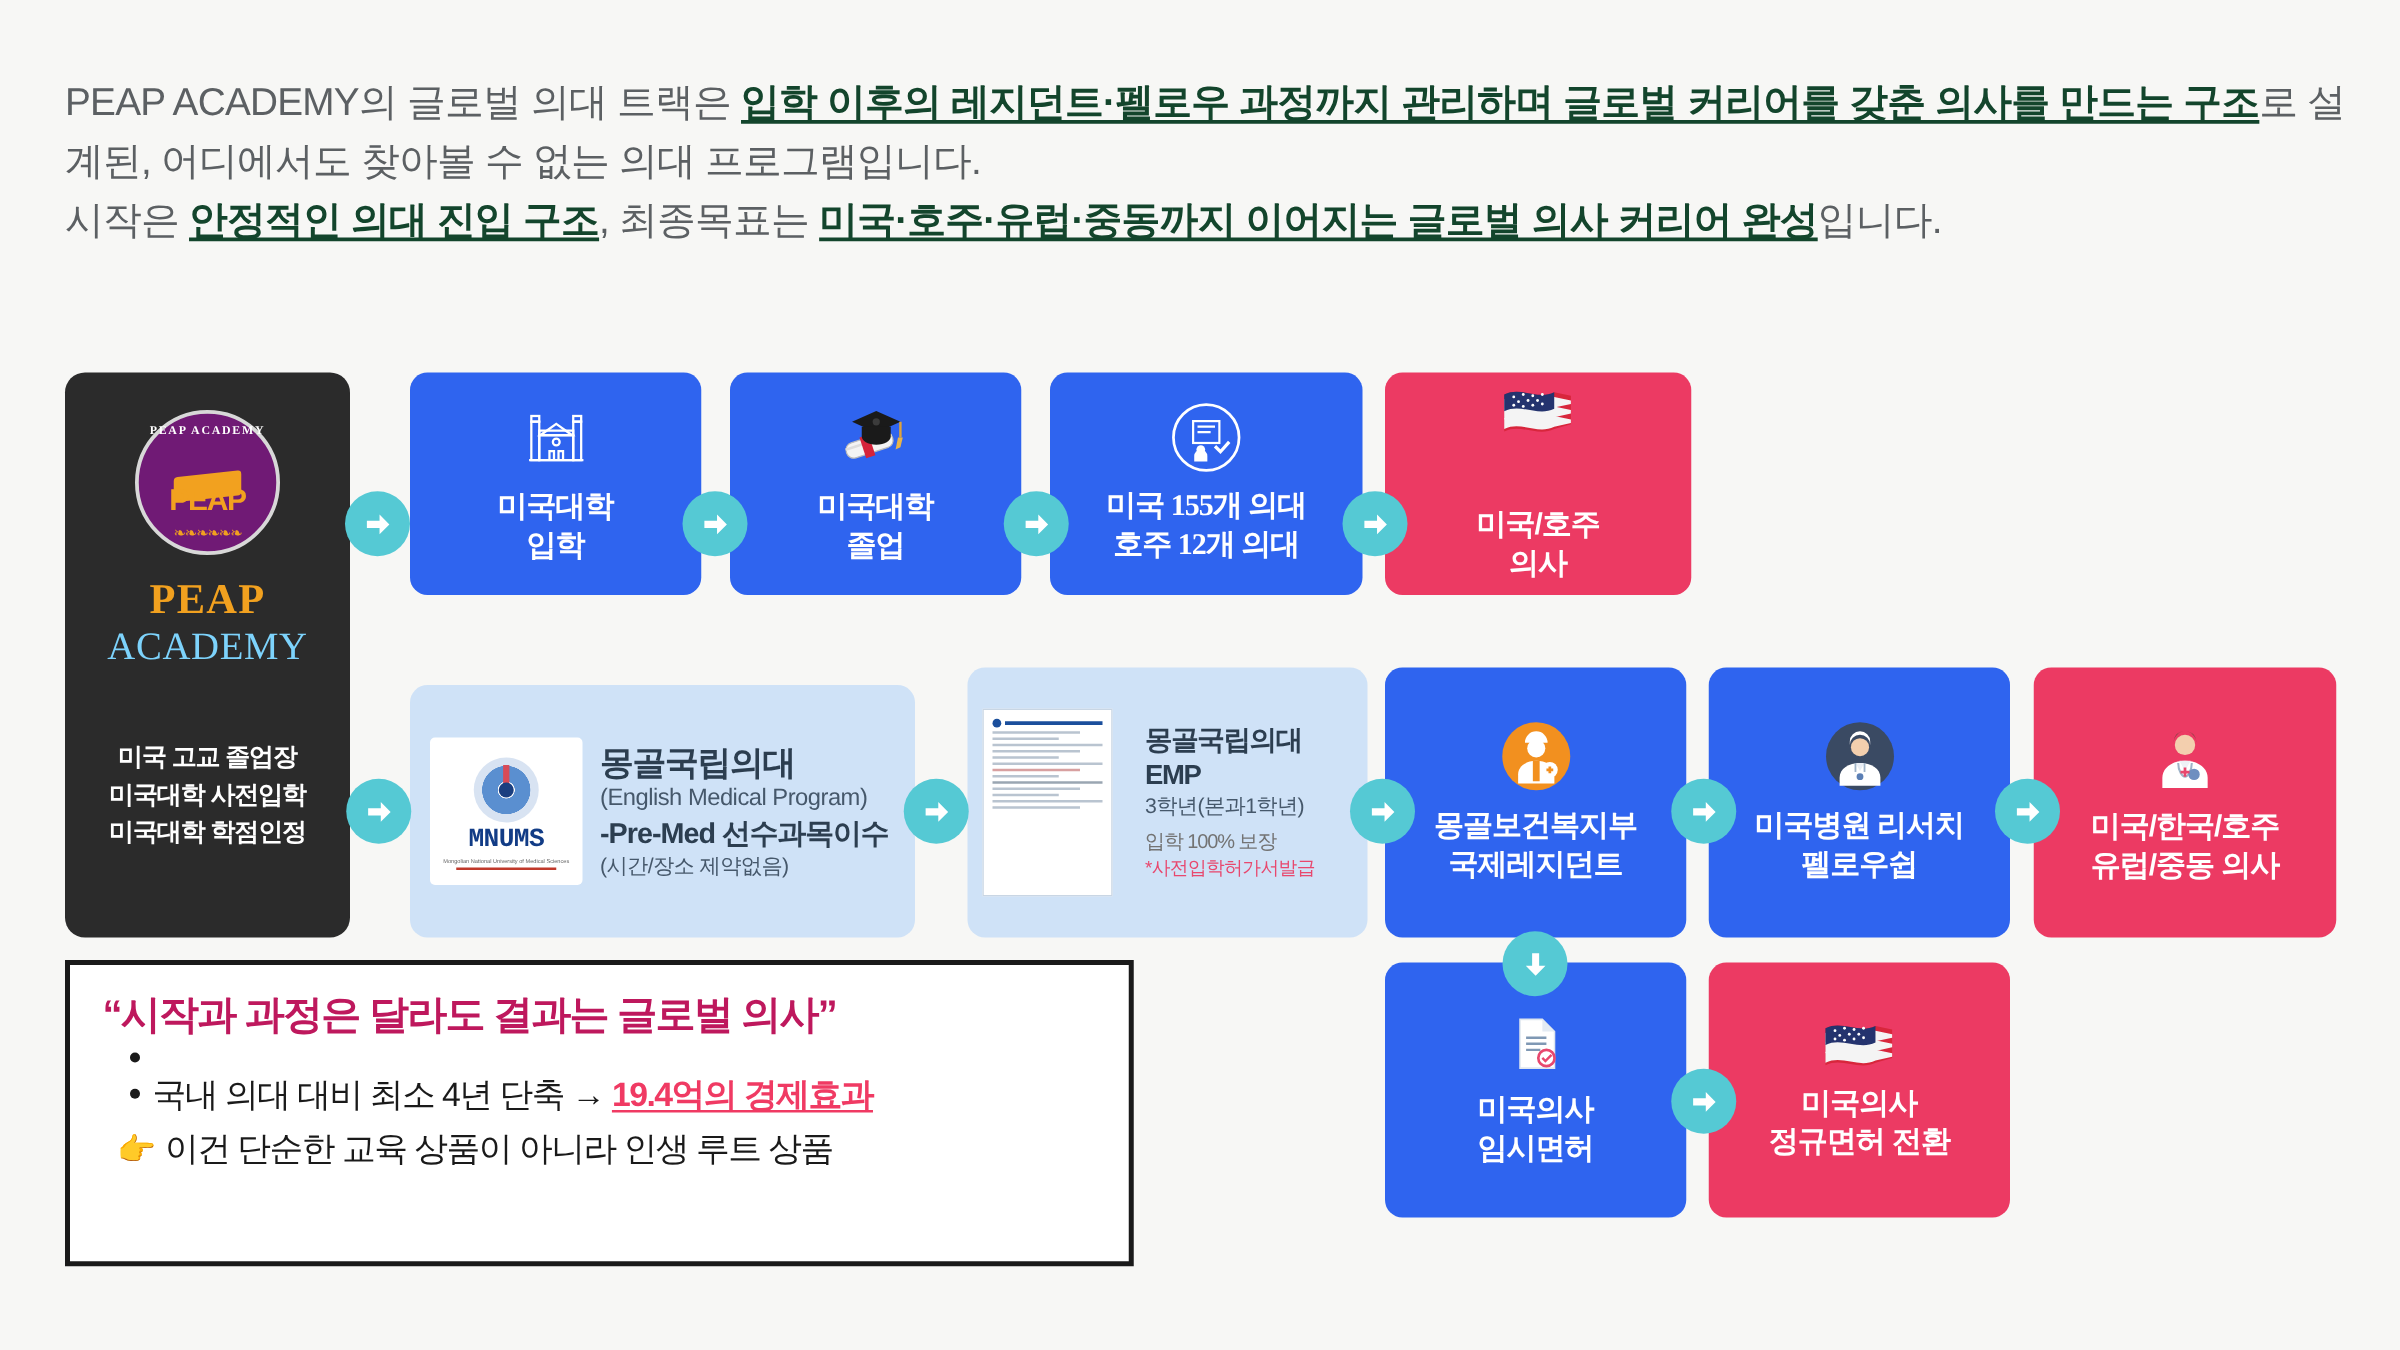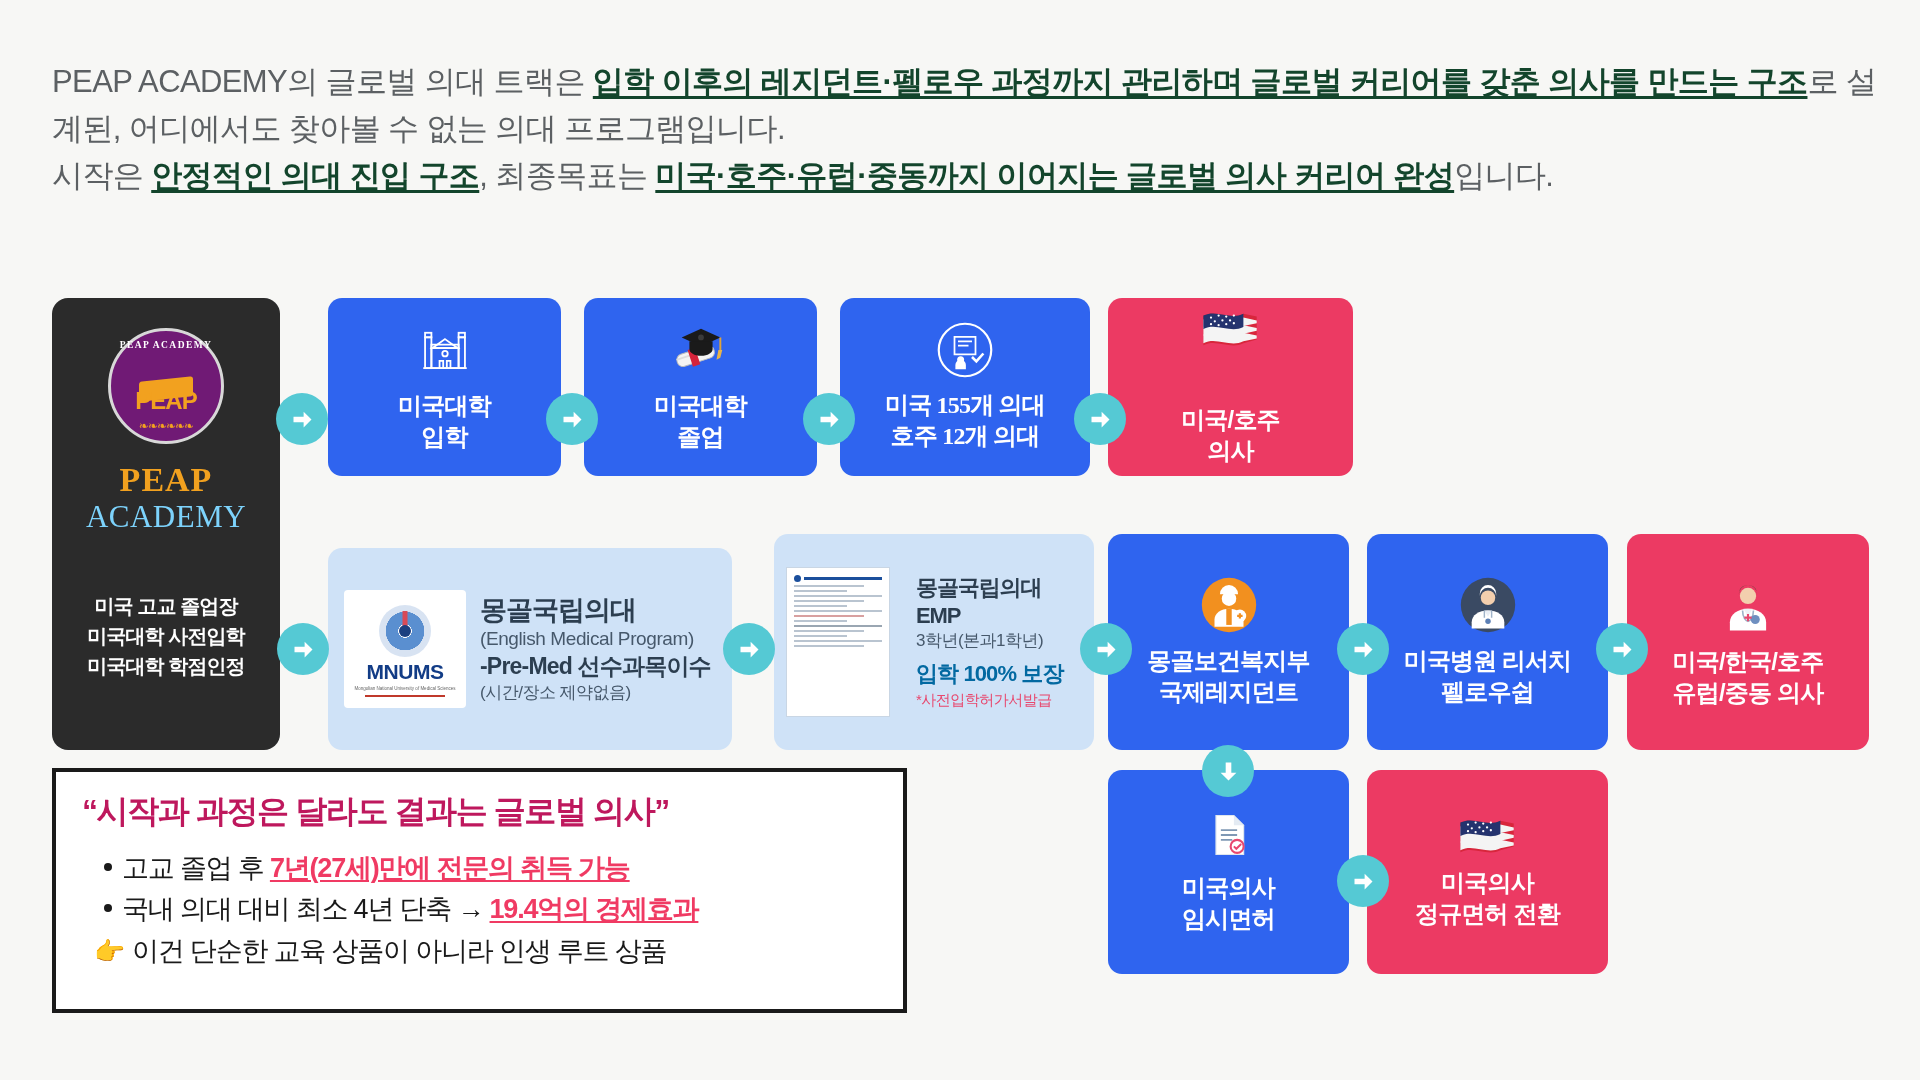--- a/index.html
+++ b/index.html
@@ -154,21 +154,21 @@
     transform: translateX(-50%);
   }
   .mnums-emblem::after {
     content: ""; position: absolute; left: 50%; top: 50%;
     width: 12px; height: 12px; border-radius: 50%;
     background: #1b3f80; transform: translate(-50%,-50%);
   }
   .mnums-word {
     font-size: 21px; font-weight: 800; color: #123c86;
     letter-spacing: -0.5px; margin-top: 3px;
-    font-family: Liberation Sans, sans-serif;
+    font-family: Liberation Mono, monospace;
   }
   .mnums-sub {
     font-size: 4.5px; color: #666; margin-top: 2px; text-align: center;
     line-height: 1.4;
   }
   .mnums-rule { width: 80px; height: 2px; background: #c0392b; margin-top: 2px; }
   .mnums-text { display: flex; flex-direction: column; justify-content: center; }
   .mn-l1 { font-size: 27px; font-weight: 800; color: #2c3e50; letter-spacing: -1px; line-height: 1.2; }
   .mn-l2 { font-size: 19px; color: #46586b; letter-spacing: -0.4px; line-height: 1.35; }
   .mn-l3 { font-size: 23px; font-weight: 800; color: #2c3e50; letter-spacing: -0.8px; line-height: 1.3; }
@@ -190,21 +190,21 @@
   .cert-dot { width: 7px; height: 7px; border-radius: 50%; background: #1b4f9c; flex: none; }
   .cert-ttl { height: 3px; background: #1b4f9c; flex: 1; }
   .cert-line { height: 2px; background: #b9c4d0; }
   .cert-line.s { width: 60%; }
   .cert-line.m { width: 80%; }
   .cert-line.r { background: #d8a0a0; }
   .cert-blk { height: 2px; background: #9aa6b2; }
   .emp-text { display: flex; flex-direction: column; justify-content: center; }
   .emp-l1 { font-size: 22px; font-weight: 800; color: #2c3e50; letter-spacing: -1.1px; line-height: 1.25; }
   .emp-l2 { font-size: 17px; color: #46586b; letter-spacing: -0.5px; line-height: 1.45; }
-  .emp-l3 { font-size: 22px; font-weight: 700; color: #0369a1; letter-spacing: -0.9px; line-height: 1.45; margin-top: 4px; }
+  .emp-l3 { font-size: 16px; font-weight: 400; color: #737373; letter-spacing: -0.9px; line-height: 1.45; margin-top: 4px; }
   .emp-l4 { font-size: 15px; color: #e8486e; letter-spacing: -0.5px; line-height: 1.35; }
 
   
   #summaryBox {
     position: absolute;
     left: 52px; top: 768px; width: 855px; height: 245px;
     background: #ffffff;
     border: 4px solid #1a1a1a;
     padding: 18px 26px 0 26px;
   }
@@ -535,21 +535,20 @@
     <svg viewBox="0 0 24 24" fill="#ffffff">
         <path d="M4 9.5h9V5l7 7-7 7v-4.5H4z"></path>
       </svg>
   </div>
 
   <div id="summaryBox">
     <div class="sum-quote">“시작과 과정은 달라도 결과는 글로벌 의사”</div>
 
     <div class="sum-li">
       <span class="sum-dot"></span>
-      <span><span>고교 졸업 후 </span><span class="em">7년(27세)만에 전문의 취득 가능</span></span>
     </div>
 
     <div class="sum-li">
       <span class="sum-dot"></span>
       <span><span>국내 의대 대비 최소 4년 단축 → </span><span class="em">19.4억의 경제효과</span></span>
     </div>
 
     <div class="sum-last">
       <span class="point-icon">👉</span>
       <span>이건 단순한 교육 상품이 아니라 인생 루트 상품</span>

